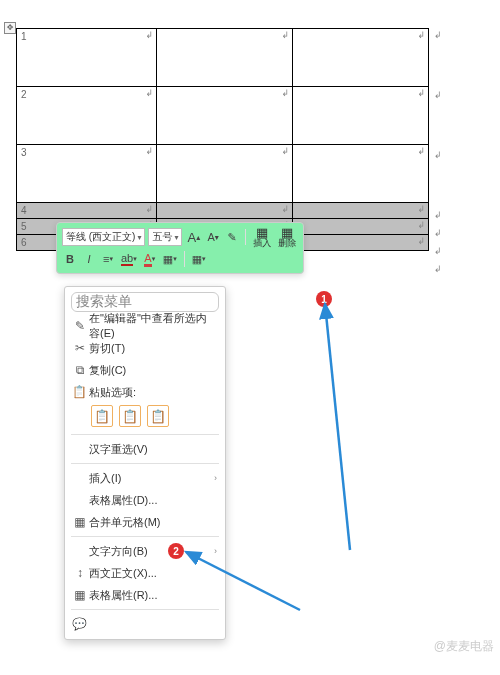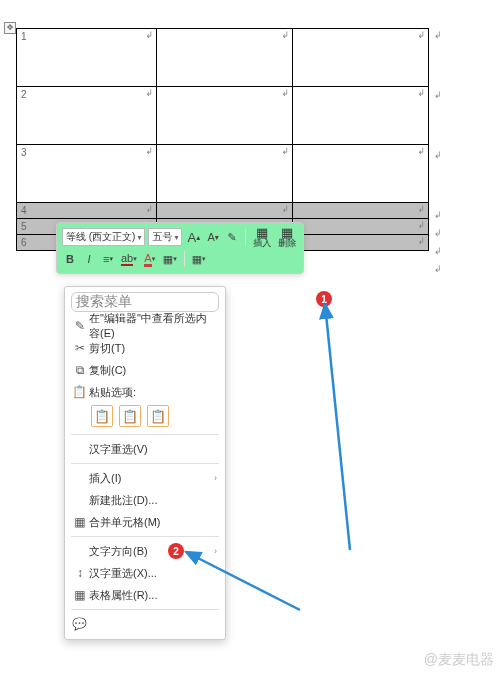--- a/index.html
+++ b/index.html
@@ -45,21 +45,21 @@
   .ctx-lbl { flex: 1; }
   .ctx-arr { color: #888; font-size: 9px; }
   .ctx-sep { height: 1px; background: #e0e0e0; margin: 3px 6px; }
   .paste-opts { display: flex; gap: 6px; padding: 2px 6px 4px 26px; }
   .paste-opts .po { width: 22px; height: 22px; border: 1px solid #f0b060; border-radius: 2px; display: flex; align-items: center; justify-content: center; font-size: 13px; color: #d08020; cursor: pointer; }
   
   
   .badge { position: absolute; width: 16px; height: 16px; border-radius: 50%; background: #e03030; color: #fff; font-size: 10px; font-weight: bold; display: flex; align-items: center; justify-content: center; }
   .arrow-svg { position: absolute; pointer-events: none; }
   
-  .watermark { position: absolute; right: 6px; bottom: 6px; font-size: 14px; color: #ccc; }
+  .watermark { position: absolute; right: 6px; bottom: 20px; font-size: 12px; color: #ccc; }
 </style>
 </head>
 <body>
 <div class="page">
 
 <div class="tbl-handle">✥</div>
 
 <table class="doc">
   <tbody>
         <tr class="big">
@@ -205,35 +205,35 @@
         <span class="ctx-lbl">汉字重选(V)</span>
       </div>
   <div class="ctx-sep"></div>
   <div class="ctx-item">
         <span class="ctx-ic"></span>
         <span class="ctx-lbl">插入(I)</span>
         <span class="ctx-arr">›</span>
       </div>
   <div class="ctx-item">
         <span class="ctx-ic"></span>
-        <span class="ctx-lbl">新建批注(D)...</span>
+        <span class="ctx-lbl">表格属性(D)...</span>
       </div>
   <div class="ctx-item">
         <span class="ctx-ic">▦</span>
         <span class="ctx-lbl">合并单元格(M)</span>
       </div>
   <div class="ctx-sep"></div>
   <div class="ctx-item">
         <span class="ctx-ic"></span>
         <span class="ctx-lbl">文字方向(B)</span>
         <span class="ctx-arr">›</span>
       </div>
   <div class="ctx-item">
         <span class="ctx-ic">↕</span>
-        <span class="ctx-lbl">汉字重选(X)...</span>
+        <span class="ctx-lbl">西文正文(X)...</span>
       </div>
   <div class="ctx-item">
         <span class="ctx-ic">▦</span>
         <span class="ctx-lbl">表格属性(R)...</span>
       </div>
   <div class="ctx-sep"></div>
   <div class="ctx-item">
         <span class="ctx-ic">💬</span>
       </div>
 </div>

